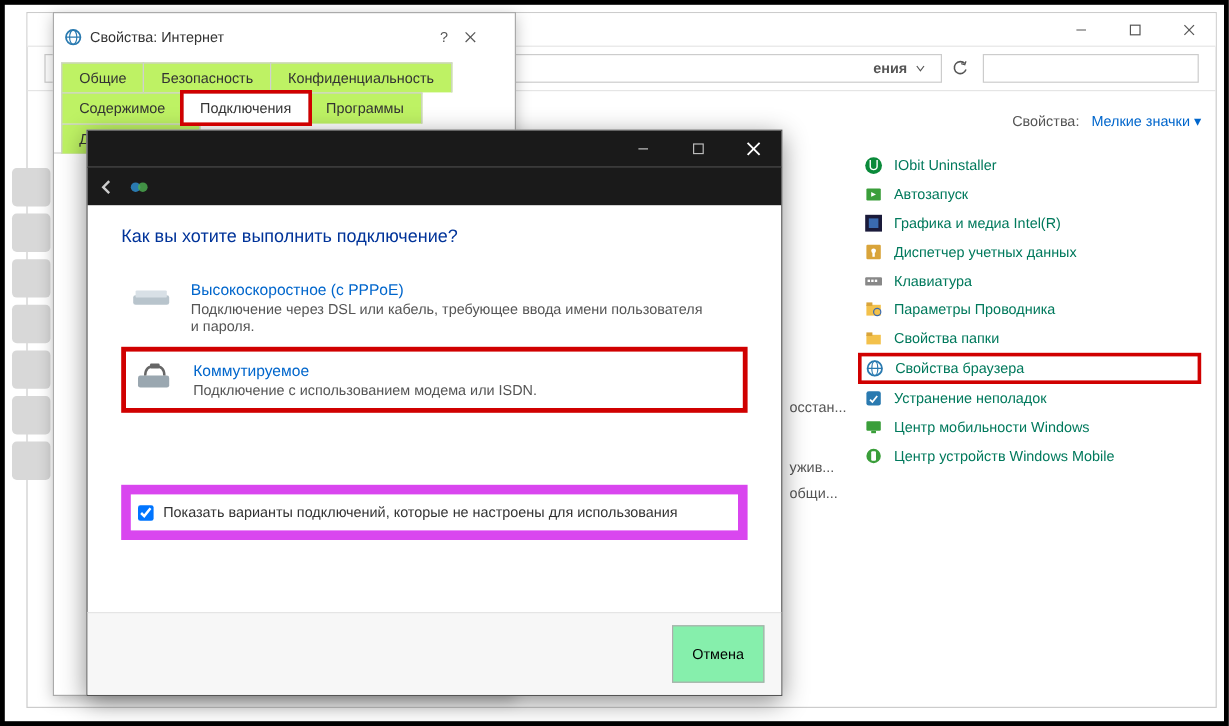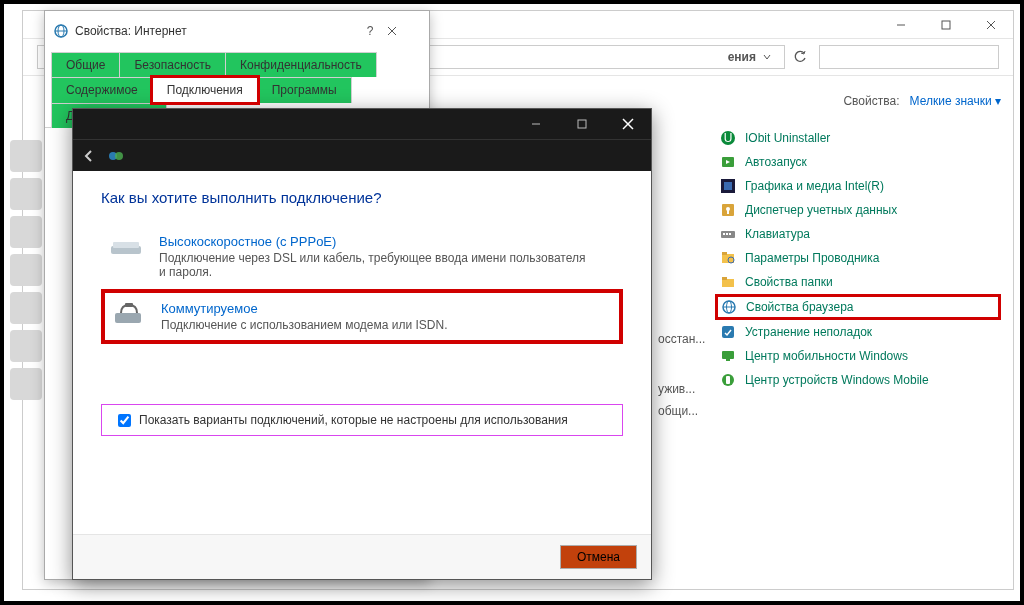--- a/index.html
+++ b/index.html
@@ -30,44 +30,44 @@
   .sidebar-icons { position:absolute; left:0; top:130px; width:44px; }
   .sidebar-icons .si { width:32px; height:32px; margin:6px 6px; background:#d8d8d8; border-radius:4px; }
 
   
   .inetprops { position:absolute; left:40px; top:6px; width:386px; height:570px; background:#fff; border:1px solid #aaa; box-shadow:0 3px 12px rgba(0,0,0,.25); }
   .inetprops .titlebar { height:40px; display:flex; align-items:center; padding:0 8px; }
   .inetprops .titlebar .ico { width:16px;height:16px; margin-right:6px; }
   .inetprops .titlebar .ttl { flex:1; color:#333; }
   .inetprops .titlebar .tbtn { width:34px; text-align:center; color:#555; }
   .inetprops .tabs { display:flex; flex-wrap:wrap; padding: 0 6px; border-bottom:1px solid #d0d0d0; }
-  .inetprops .tab { padding:5px 14px; border:1px solid #d0d0d0; border-bottom:none; margin-right:-1px; background:#22c55e; position:relative; top:1px; color:#333;}
+  .inetprops .tab { padding:5px 14px; border:1px solid #d0d0d0; border-bottom:none; margin-right:-1px; background:#bef264; position:relative; top:1px; color:#333;}
   .inetprops .tab.row2 { }
   .inetprops .tab.active { background:#fff; border-bottom:1px solid #fff; }
   .inetprops .tab.hl { outline:3px solid #d00000; outline-offset:-1px; z-index:2;}
   .inetprops .content { height: 480px; }
   .inetprops .btnrow { display:flex; justify-content:flex-end; gap:8px; padding:8px 12px; }
-  .winbtn { border:1px solid #adadad; background:#c2410c; padding:4px 16px; min-width:70px; text-align:center; }
+  .winbtn { border:1px solid #adadad; background:#86efac; padding:16px 16px; min-width:70px; text-align:center; }
 
   
   .wizard { position:absolute; left:68px; top:104px; width:580px; height:472px; background:#fff; border:1px solid #555; box-shadow:0 5px 20px rgba(0,0,0,.45); }
   .wizard .wtitlebar { height:30px; background:#1a1a1a; display:flex; align-items:center; justify-content:flex-end; }
   .wizard .wbtn { width:46px; height:30px; display:flex;align-items:center;justify-content:center; color:#ccc; }
   .wizard .wbtn.close { color:#fff; }
   .wizard .wtoolbar { height:32px; background:#1a1a1a; display:flex; align-items:center; padding:0 8px; gap:10px; border-top:1px solid #333;}
   .wizard .wtoolbar .back { color:#ccc; }
   .wizard .wcontent { padding: 18px 28px; }
   .wizard h2 { font-size:15px; color:#003399; font-weight:normal; margin-bottom:18px; }
   .wizard .opt { display:flex; gap:14px; padding:10px 8px; }
   .wizard .opt .oico { width:36px; height:28px; display:flex;align-items:center;justify-content:center; }
   .wizard .opt .otxt .ott { color:#0066cc; font-size:13px; }
   .wizard .opt .otxt .odesc { color:#555; margin-top:2px; max-width:430px; }
   .wizard .opt.hl { border:4px solid #d00000; padding:8px 6px; }
   .wizard .chkrow { margin-top:60px; }
-  .wizard .chkrow.hl { border:1px solid #d946ef; padding:8px 16px; }
+  .wizard .chkrow.hl { border:8px solid #d946ef; padding:8px 6px; }
   .wizard .chkrow label { display:flex; align-items:center; gap:8px; color:#333; }
   .wizard .footer { position:absolute; bottom:0; left:0; right:0; padding:10px 14px; display:flex; justify-content:flex-end; border-top:1px solid #e5e5e5; background:#f7f7f7;}
 
   
   .leak { position:absolute; color:#555; }
 
   svg { display:block; }
 </style>
 </head>
 <body>

